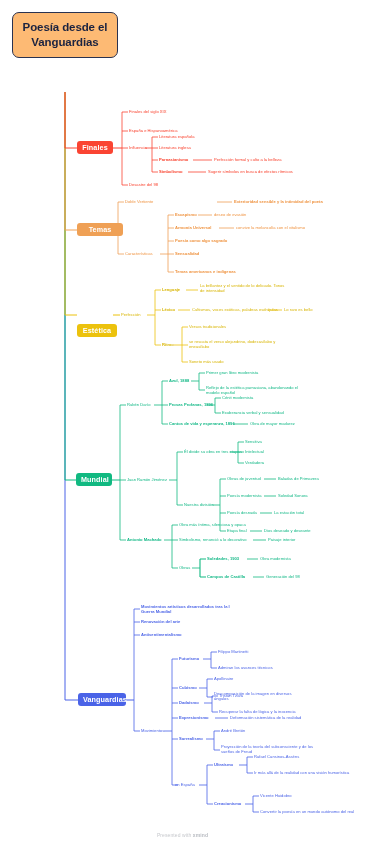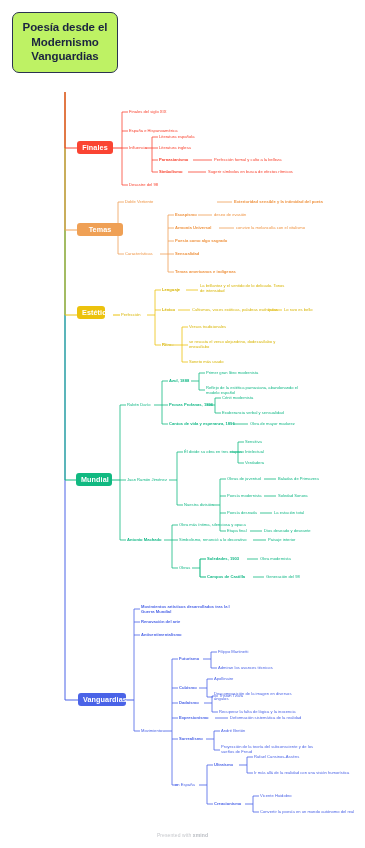--- a/index.html
+++ b/index.html
@@ -15,21 +15,21 @@
   svg.wires{position:absolute;left:0;top:0;width:365px;height:848px;pointer-events:none;}
 
   
   .root{
     position:absolute;
     left:12px;top:12px;
     width:106px;
     box-sizing:border-box;
     border:1.6px solid #2b3350;
     border-radius:7px;
-    background:#bef264;
+    background:#fdba74;
     padding:7px 5px 8px 5px;
     text-align:center;
     font-weight:bold;
     font-size:11.5px;
     line-height:14.5px;
     color:#1b2340;
     letter-spacing:-0.1px;
   }
 
   
@@ -194,21 +194,20 @@
     <path d="M239,765 L247,765" stroke="#4a63e7" stroke-width="0.8" fill="none"></path>
     <path d="M247,757 L247,773" stroke="#4a63e7" stroke-width="0.8" fill="none"></path>
     <path d="M247,757 L253,757 M247,773 L253,773" stroke="#4a63e7" stroke-width="0.8" fill="none"></path>
     <path d="M245,804 L253,804" stroke="#4a63e7" stroke-width="0.8" fill="none"></path>
     <path d="M253,796 L253,812" stroke="#4a63e7" stroke-width="0.8" fill="none"></path>
     <path d="M253,796 L259,796 M253,812 L259,812" stroke="#4a63e7" stroke-width="0.8" fill="none"></path>
   </svg>
 
   <div class="root">
     <div>Poesía desde el</div>
-    <div>Modernismo</div>
     <div>Vanguardias</div>
   </div>
 
   <div class="pill" style="left:77px;top:141px;width:36px;background:#fa4432;">Finales</div>
 
   <div class="tx c-red" style="left:129px;top:109px;">Finales del siglo XIX</div>
   <div class="tx c-red" style="left:129px;top:128px;">España e Hispanoamérica</div>
   <div class="tx c-red" style="left:129px;top:145px;">Influencia</div>
   <div class="tx c-red" style="left:159px;top:134px;">Literatura española</div>
   <div class="tx c-red" style="left:159px;top:145px;">Literatura inglesa</div>
@@ -225,21 +224,21 @@
   <div class="tx c-org" style="left:125px;top:251px;">Características</div>
 
   <div class="tx c-org b" style="left:175px;top:212px;">Escapismo</div>
   <div class="tx c-org" style="left:214px;top:212px;">deseo de evasión</div>
   <div class="tx c-org b" style="left:175px;top:225px;">Armonía Universal</div>
   <div class="tx c-org" style="left:236px;top:225px;">convive la melancolía con el vitalismo</div>
   <div class="tx c-org b" style="left:175px;top:238px;">Poesía como algo sagrado</div>
   <div class="tx c-org b" style="left:175px;top:251px;">Sensualidad</div>
   <div class="tx c-org b" style="left:175px;top:269px;">Temas americanos e indígenas</div>
 
-  <div class="pill" style="left:77px;top:306px;width:28px;background:#ecc20d;">Estética</div>
+  <div class="pill" style="left:77px;top:324px;width:40px;background:#ecc20d;">Estética</div>
 
   <div class="tx c-yel" style="left:121px;top:312px;">Perfección</div>
 
   <div class="tx c-yel b" style="left:162px;top:287px;">Lenguaje</div>
   <div class="tx c-yel wrap" style="left:200px;top:283px;width:86px;">La brillantez y el sentido de lo delicado. Tonos de intensidad</div>
 
   <div class="tx c-yel b" style="left:162px;top:307px;">Léxico</div>
   <div class="tx c-yel" style="left:192px;top:307px;">Cultismos, voces exóticas, palabras esdrújulas</div>
   <div class="tx c-yel" style="left:284px;top:307px;">Lo raro es bello</div>
 

